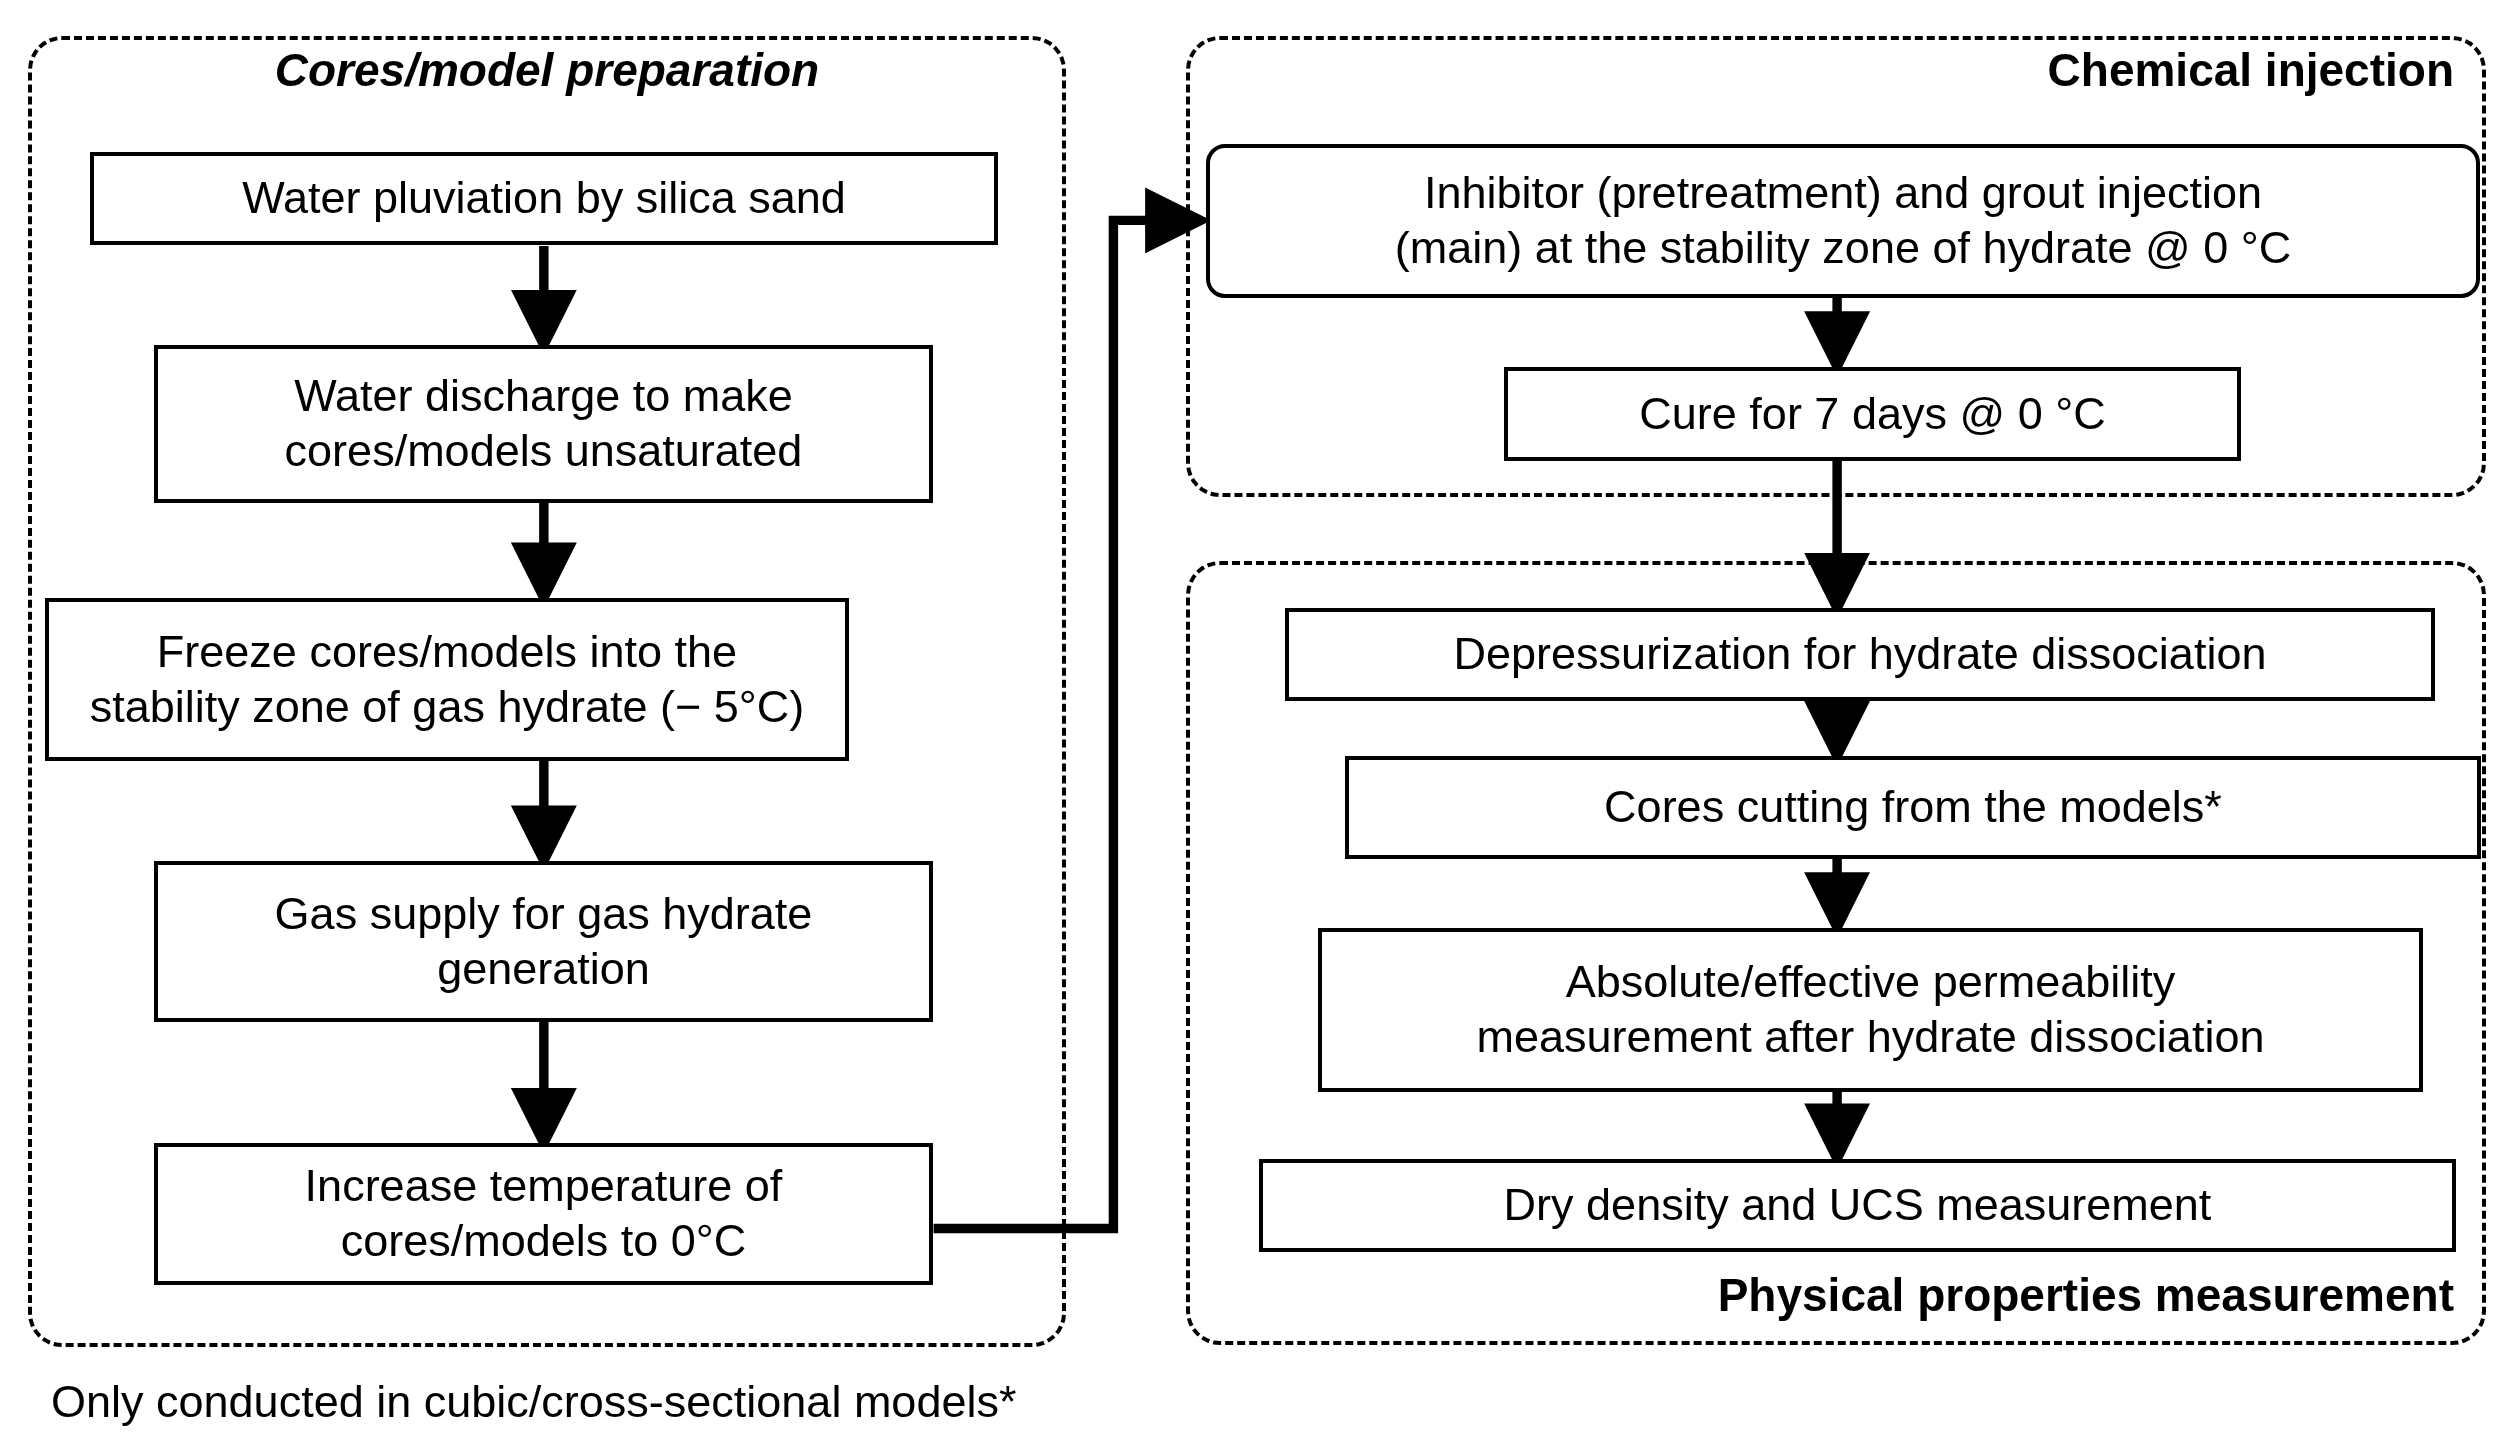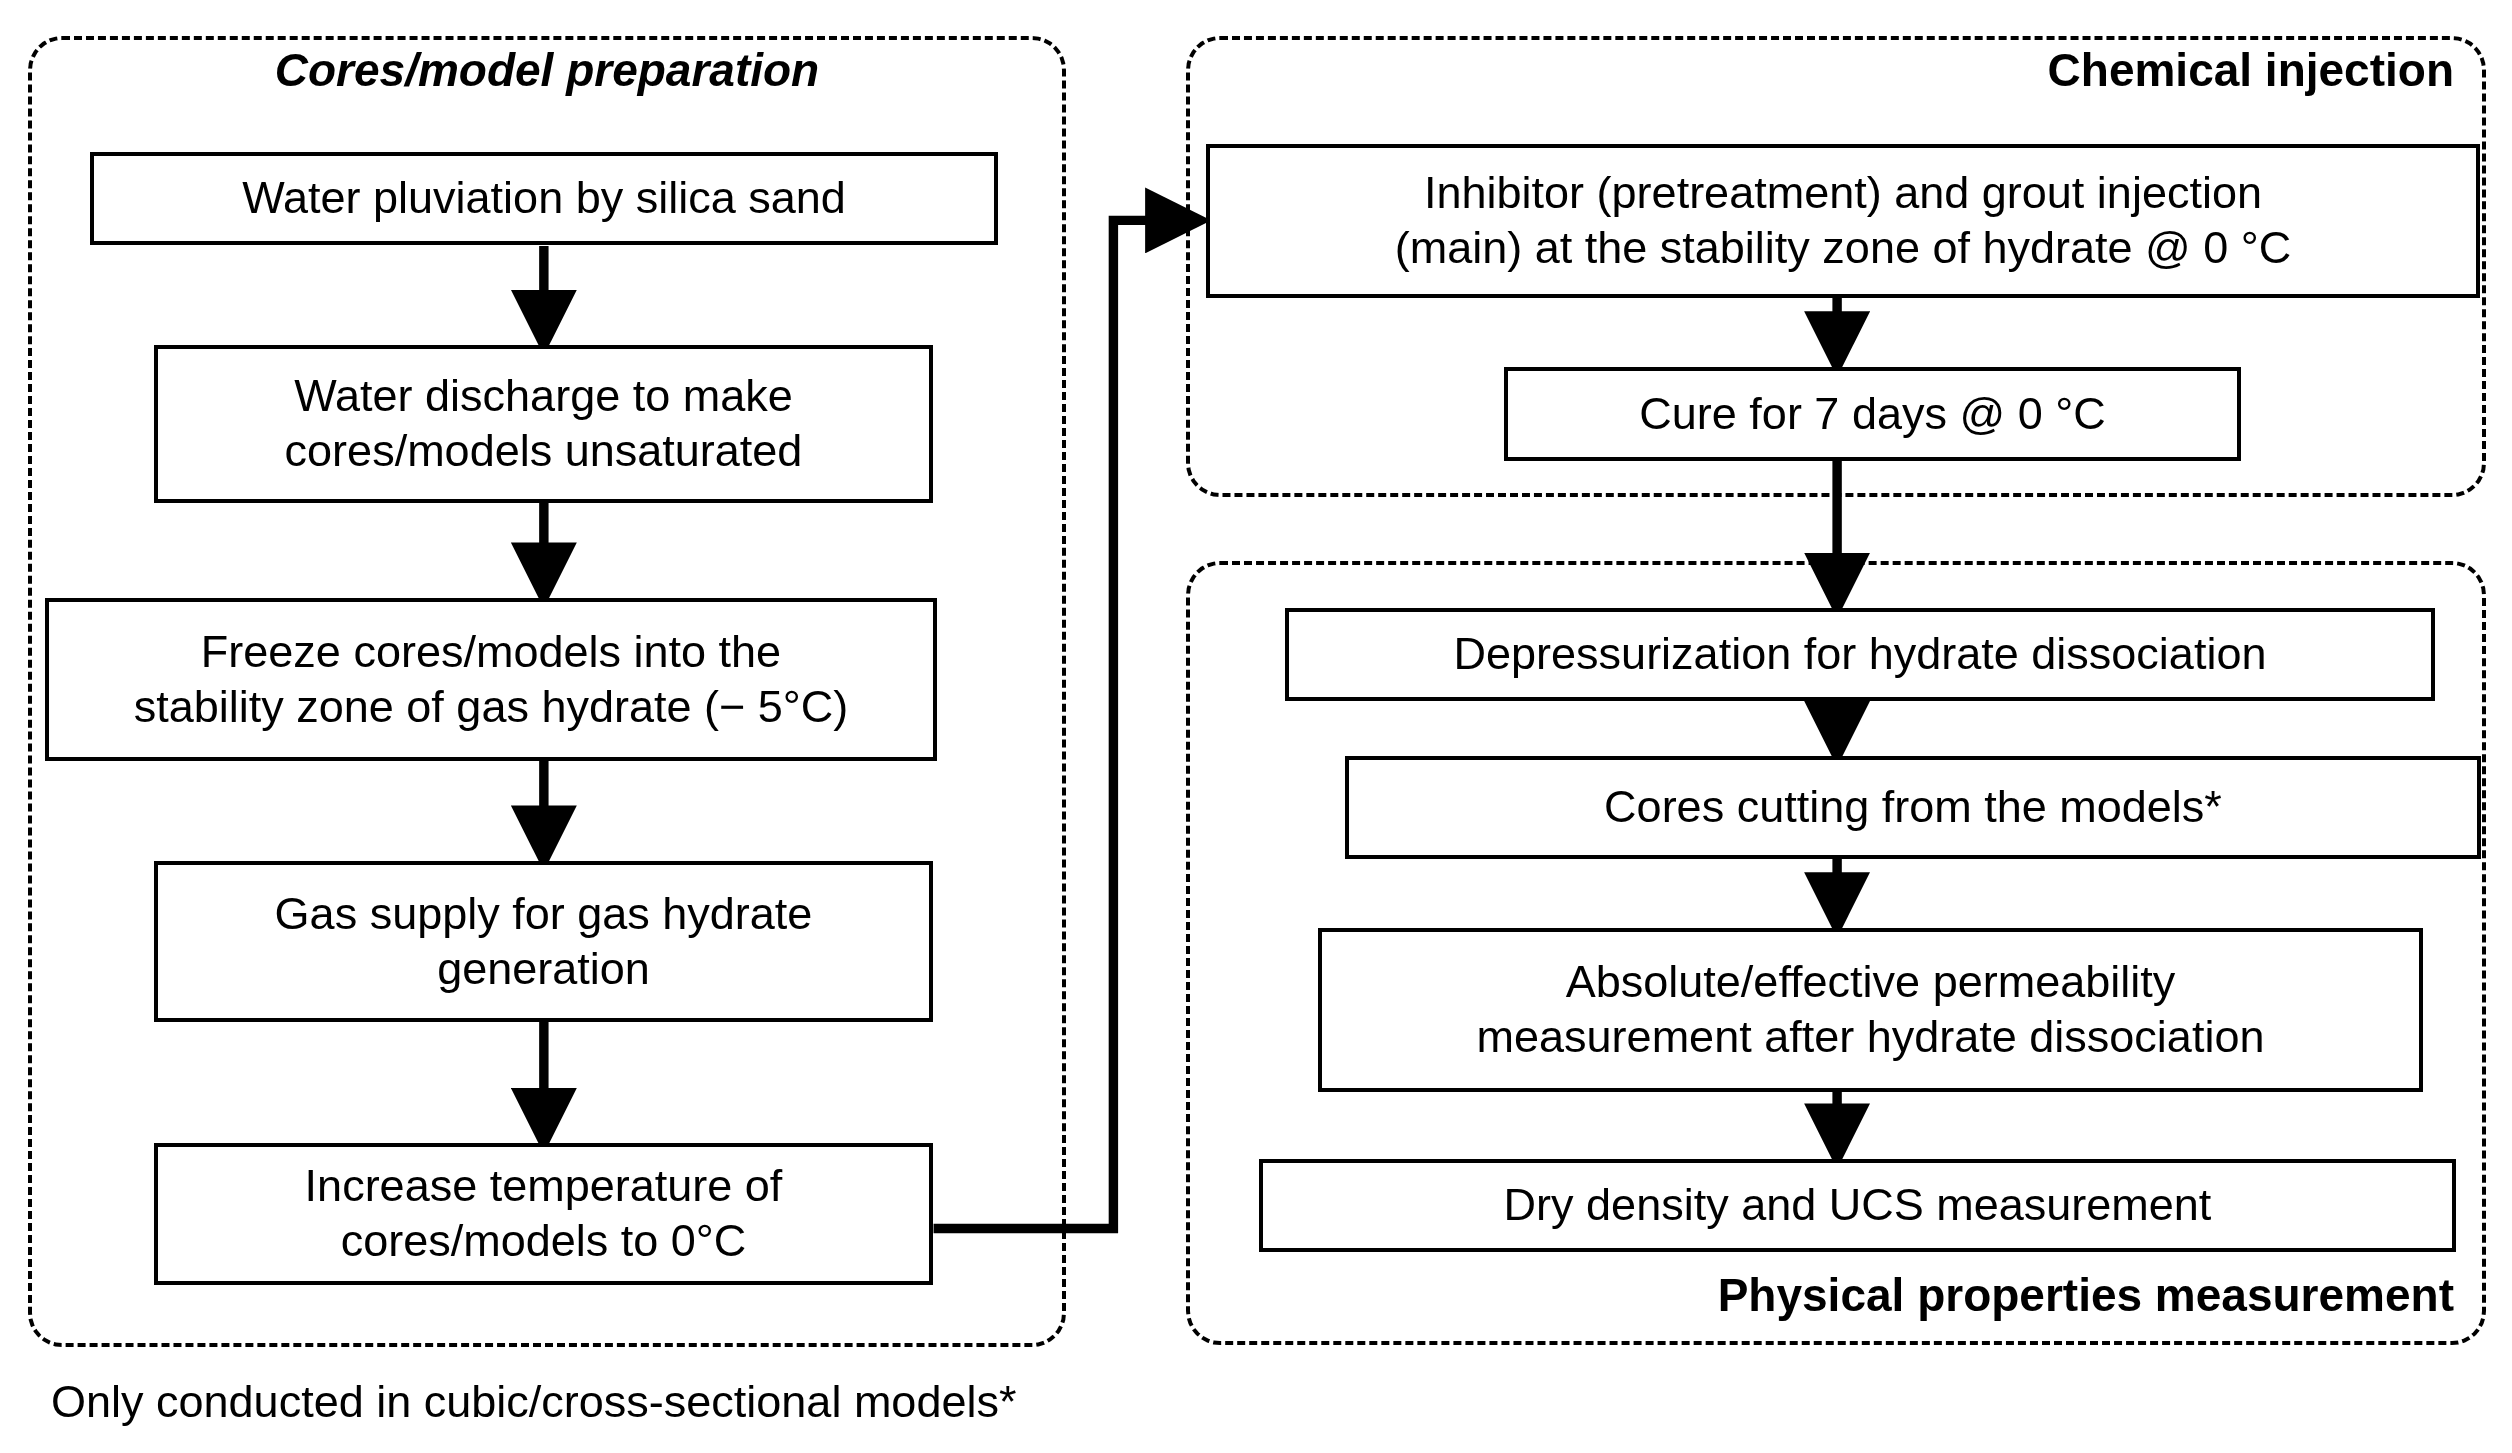--- a/index.html
+++ b/index.html
@@ -47,36 +47,36 @@
   <div class="panel-title" style="left:28px;top:47px;width:1038px;text-align:center;font-style:italic;">Cores/model preparation</div>
 
   <div class="node" style="left:90px;top:152px;width:908px;height:93px;">
     <span>Water pluviation by silica sand</span>
   </div>
 
   <div class="node" style="left:154px;top:345px;width:779px;height:158px;">
     <span>Water discharge to make<br>cores/models unsaturated</span>
   </div>
 
-  <div class="node" style="left:45px;top:598px;width:892px;height:163px;">
+  <div class="node" style="left:45px;top:598px;width:804px;height:163px;">
     <span>Freeze cores/models into the<br>stability zone of gas hydrate (− 5°C)</span>
   </div>
 
   <div class="node" style="left:154px;top:861px;width:779px;height:161px;">
     <span>Gas supply for gas hydrate<br>generation</span>
   </div>
 
   <div class="node" style="left:154px;top:1143px;width:779px;height:142px;">
     <span>Increase temperature of<br>cores/models to 0°C</span>
   </div>
 
   <div class="panel" style="left:1186px;top:36px;width:1300px;height:461px;"></div>
   <div class="panel-title" style="left:1186px;top:47px;width:1268px;text-align:right;">Chemical injection</div>
 
-  <div class="node" style="left:1206px;top:144px;width:1274px;height:154px;">
+  <div class="node" style="left:1206px;top:144px;width:1274px;height:154px;border-radius:19px;">
     <span>Inhibitor (pretreatment) and grout injection<br>(main) at the stability zone of hydrate @ 0 °C</span>
   </div>
 
   <div class="node" style="left:1469px;top:367px;width:737px;height:94px;margin-left:35px;">
     <span>Cure for 7 days @ 0 °C</span>
   </div>
 
   <div class="panel" style="left:1186px;top:561px;width:1300px;height:784px;"></div>
   <div class="panel-title" style="left:1186px;top:1272px;width:1268px;text-align:right;">Physical properties measurement</div>
 

